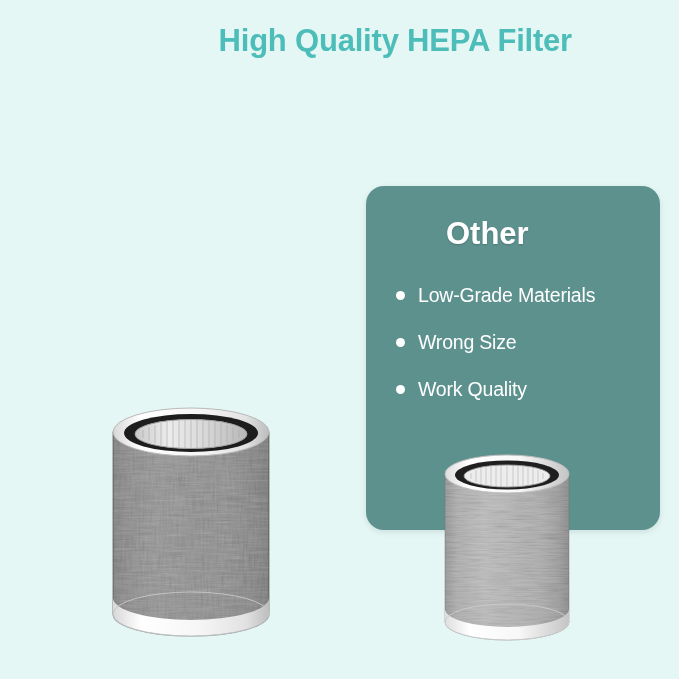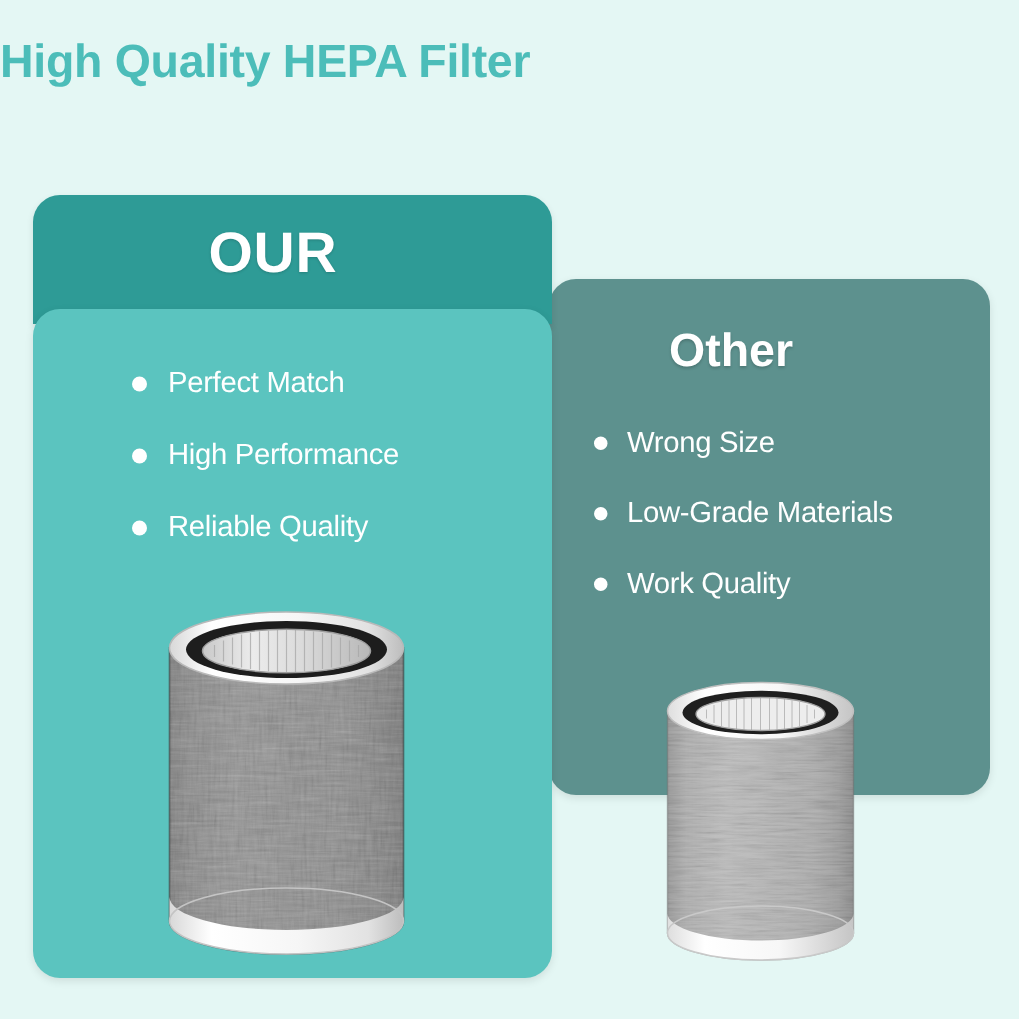--- a/index.html
+++ b/index.html
@@ -15,21 +15,21 @@
     position: relative;
   }
 
   
   .header {
     position: absolute;
     top: 0;
     left: 0;
     width: 572px;
     height: 118px;
-    text-align: left;
+    text-align: right;
   }
   .main-title {
     margin: 0;
     padding-top: 24px;
     font-size: 31px;
     font-weight: bold;
     color: #4cbdb9;
     letter-spacing: -0.2px;
     line-height: 1.1;
   }
@@ -181,54 +181,33 @@
   <h1 class="main-title">High Quality HEPA Filter</h1>
 </div>
 
 <div class="compare">
 
   <div class="panel-other">
     <h2 class="other-title">Other</h2>
     <ul class="other-list">
       <li>
         <span class="bullet"></span>
-        <span>Wrong Size</span>
+        <span>Low-Grade Materials</span>
       </li>
       <li>
         <span class="bullet"></span>
-        <span>Low-Grade Materials</span>
+        <span>Wrong Size</span>
       </li>
       <li>
         <span class="bullet"></span>
         <span>Work Quality</span>
       </li>
     </ul>
   </div>
 
-  <div class="panel-our">
-    <div class="our-header">
-      <h2 class="our-title">OUR</h2>
-    </div>
-    <div class="our-body">
-      <ul class="our-list">
-        <li>
-          <span class="bullet"></span>
-          <span>Perfect Match</span>
-        </li>
-        <li>
-          <span class="bullet"></span>
-          <span>High Performance</span>
-        </li>
-        <li>
-          <span class="bullet"></span>
-          <span>Reliable Quality</span>
-        </li>
-      </ul>
-    </div>
-  </div>
 
   <svg class="filter-img filter-our" viewBox="0 0 176 254">
     <defs>
       <linearGradient id="ourBody" x1="0" y1="0" x2="1" y2="0">
         <stop offset="0%" stop-color="#5f5f5f"></stop>
         <stop offset="8%" stop-color="#7d7d7d"></stop>
         <stop offset="28%" stop-color="#9b9b9b"></stop>
         <stop offset="50%" stop-color="#8e8e8e"></stop>
         <stop offset="72%" stop-color="#8a8a8a"></stop>
         <stop offset="90%" stop-color="#6e6e6e"></stop>

